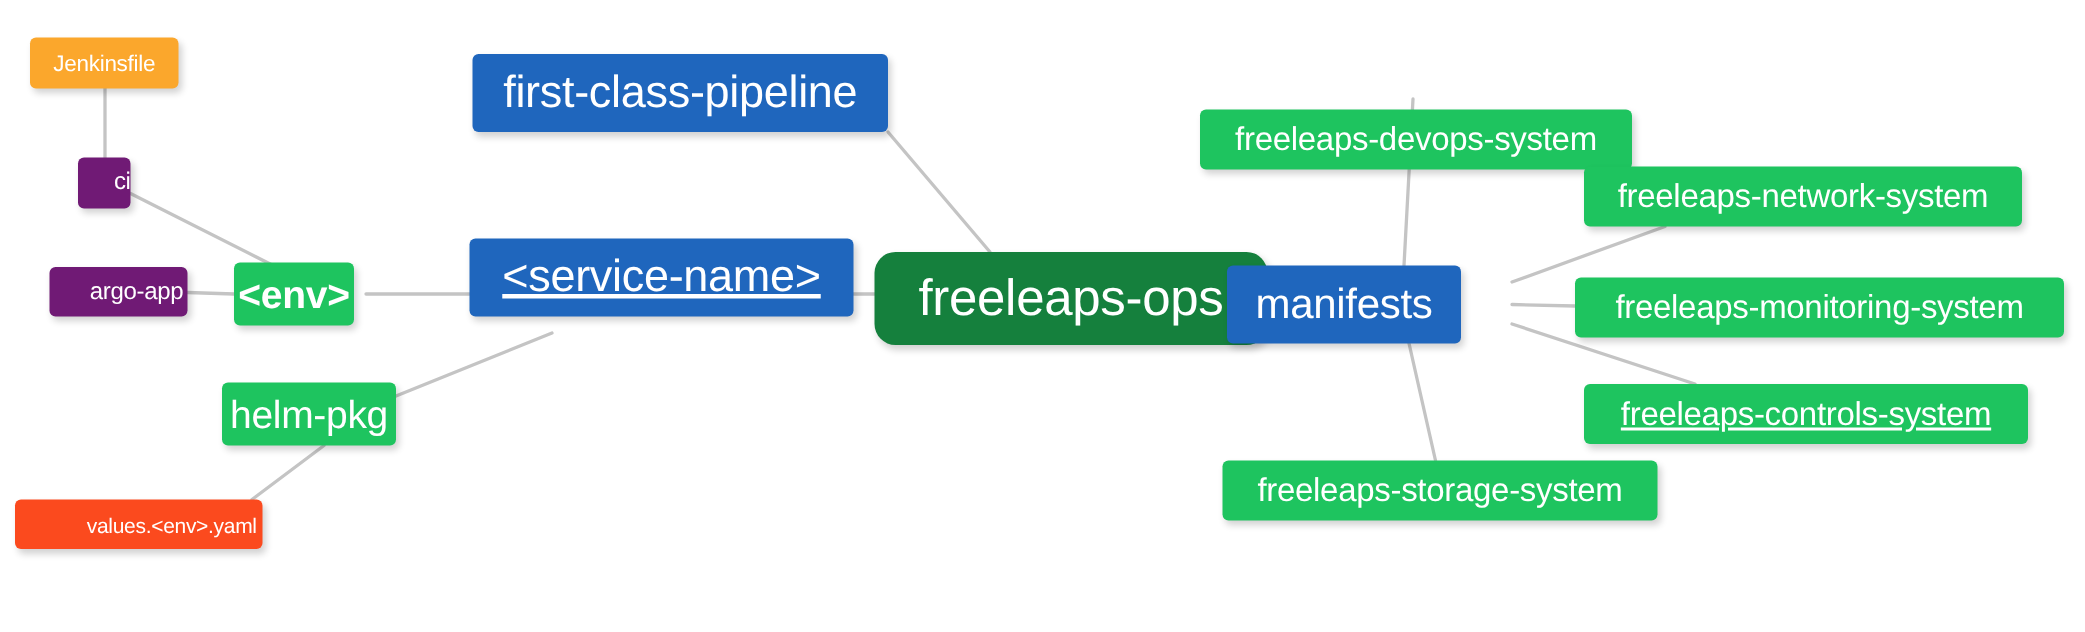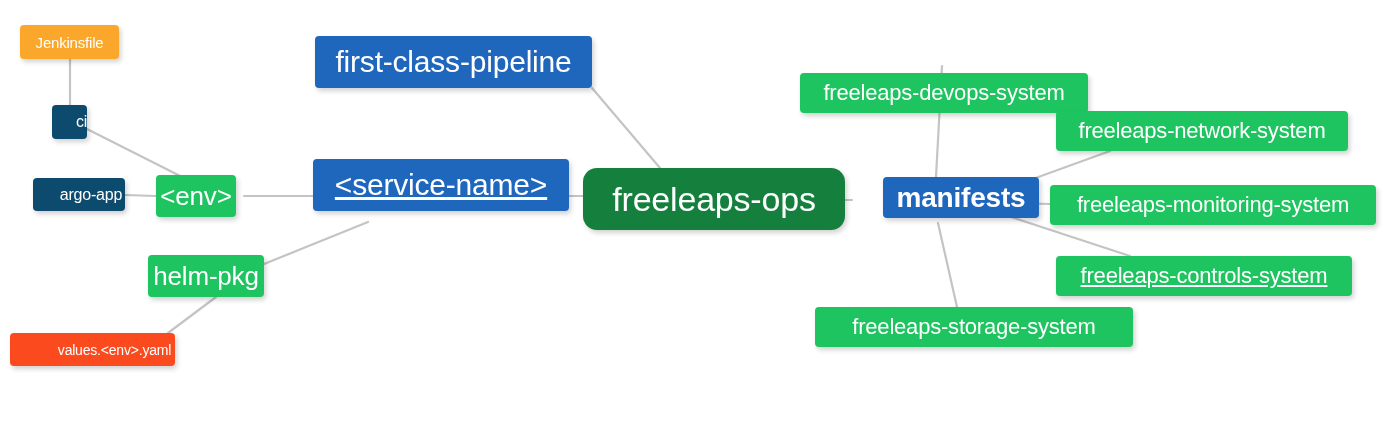--- a/index.html
+++ b/index.html
@@ -60,21 +60,21 @@
   .node-green-lg {
     background: #1ec45f;
     font-size: 26px;
   }
   .node-orange {
     background: #fba72c;
     font-size: 15px;
     align-items: center;
   }
   .node-red {
-    background: #0c4a6e;
+    background: #701a75;
     font-size: 16px;
     padding-left: 24px;
   }
   .node-red-sm {
     background: #fb4a1e;
     font-size: 14px;
   }
 </style>
 </head>
 <body>
@@ -102,47 +102,47 @@
       </div>
       <div class="node node-red" style="left: 52px; top: 105px; width: 35px; height: 34px;">
         <span>ci</span>
       </div>
       <div class="node node-red" style="left: 33px; top: 178px; width: 92px; height: 33px;">
         <span>argo-app</span>
       </div>
       <div class="node node-red-sm" style="left: 10px; top: 333px; width: 165px; height: 33px; padding-left: 44px;">
         <span>values.&lt;env&gt;.yaml</span>
       </div>
-      <div class="node node-green-lg" style="left: 156px; top: 175px; width: 80px; height: 42px;">
+      <div class="node node-green-lg" style="left: 156px; top: 175px; width: 80px; height: 42px; font-weight: bold;">
         <span>&lt;env&gt;</span>
       </div>
       <div class="node node-green-lg" style="left: 148px; top: 255px; width: 116px; height: 42px;">
         <span>helm-pkg</span>
       </div>
       <div class="node node-blue" style="left: 315px; top: 36px; width: 277px; height: 52px;">
         <span>first-class-pipeline</span>
       </div>
       <div class="node node-blue" style="left: 313px; top: 159px; width: 256px; height: 52px; text-decoration: underline;">
         <span>&lt;service-name&gt;</span>
       </div>
       <div class="node node-root" style="left: 583px; top: 168px; width: 262px; height: 62px;">
         <span>freeleaps-ops</span>
       </div>
-      <div class="node node-blue-sm" style="left: 883px; top: 177px; width: 156px; height: 41px; font-weight: bold;">
+      <div class="node node-blue-sm" style="left: 818px; top: 177px; width: 156px; height: 52px;">
         <span>manifests</span>
       </div>
       <div class="node node-green" style="left: 800px; top: 26px; width: 288px; height: 40px; margin-top: 47px;">
         <span>freeleaps-devops-system</span>
       </div>
       <div class="node node-green" style="left: 1056px; top: 111px; width: 292px; height: 40px;">
         <span>freeleaps-network-system</span>
       </div>
       <div class="node node-green" style="left: 1050px; top: 185px; width: 326px; height: 40px;">
         <span>freeleaps-monitoring-system</span>
       </div>
       <div class="node node-green" style="left: 1056px; top: 256px; width: 296px; height: 40px; text-decoration: underline;">
         <span>freeleaps-controls-system</span>
       </div>
-      <div class="node node-green" style="left: 815px; top: 307px; width: 318px; height: 40px;">
+      <div class="node node-green" style="left: 815px; top: 307px; width: 290px; height: 40px;">
         <span>freeleaps-storage-system</span>
       </div>
     </div>
 </div>
 
 </body></html>

